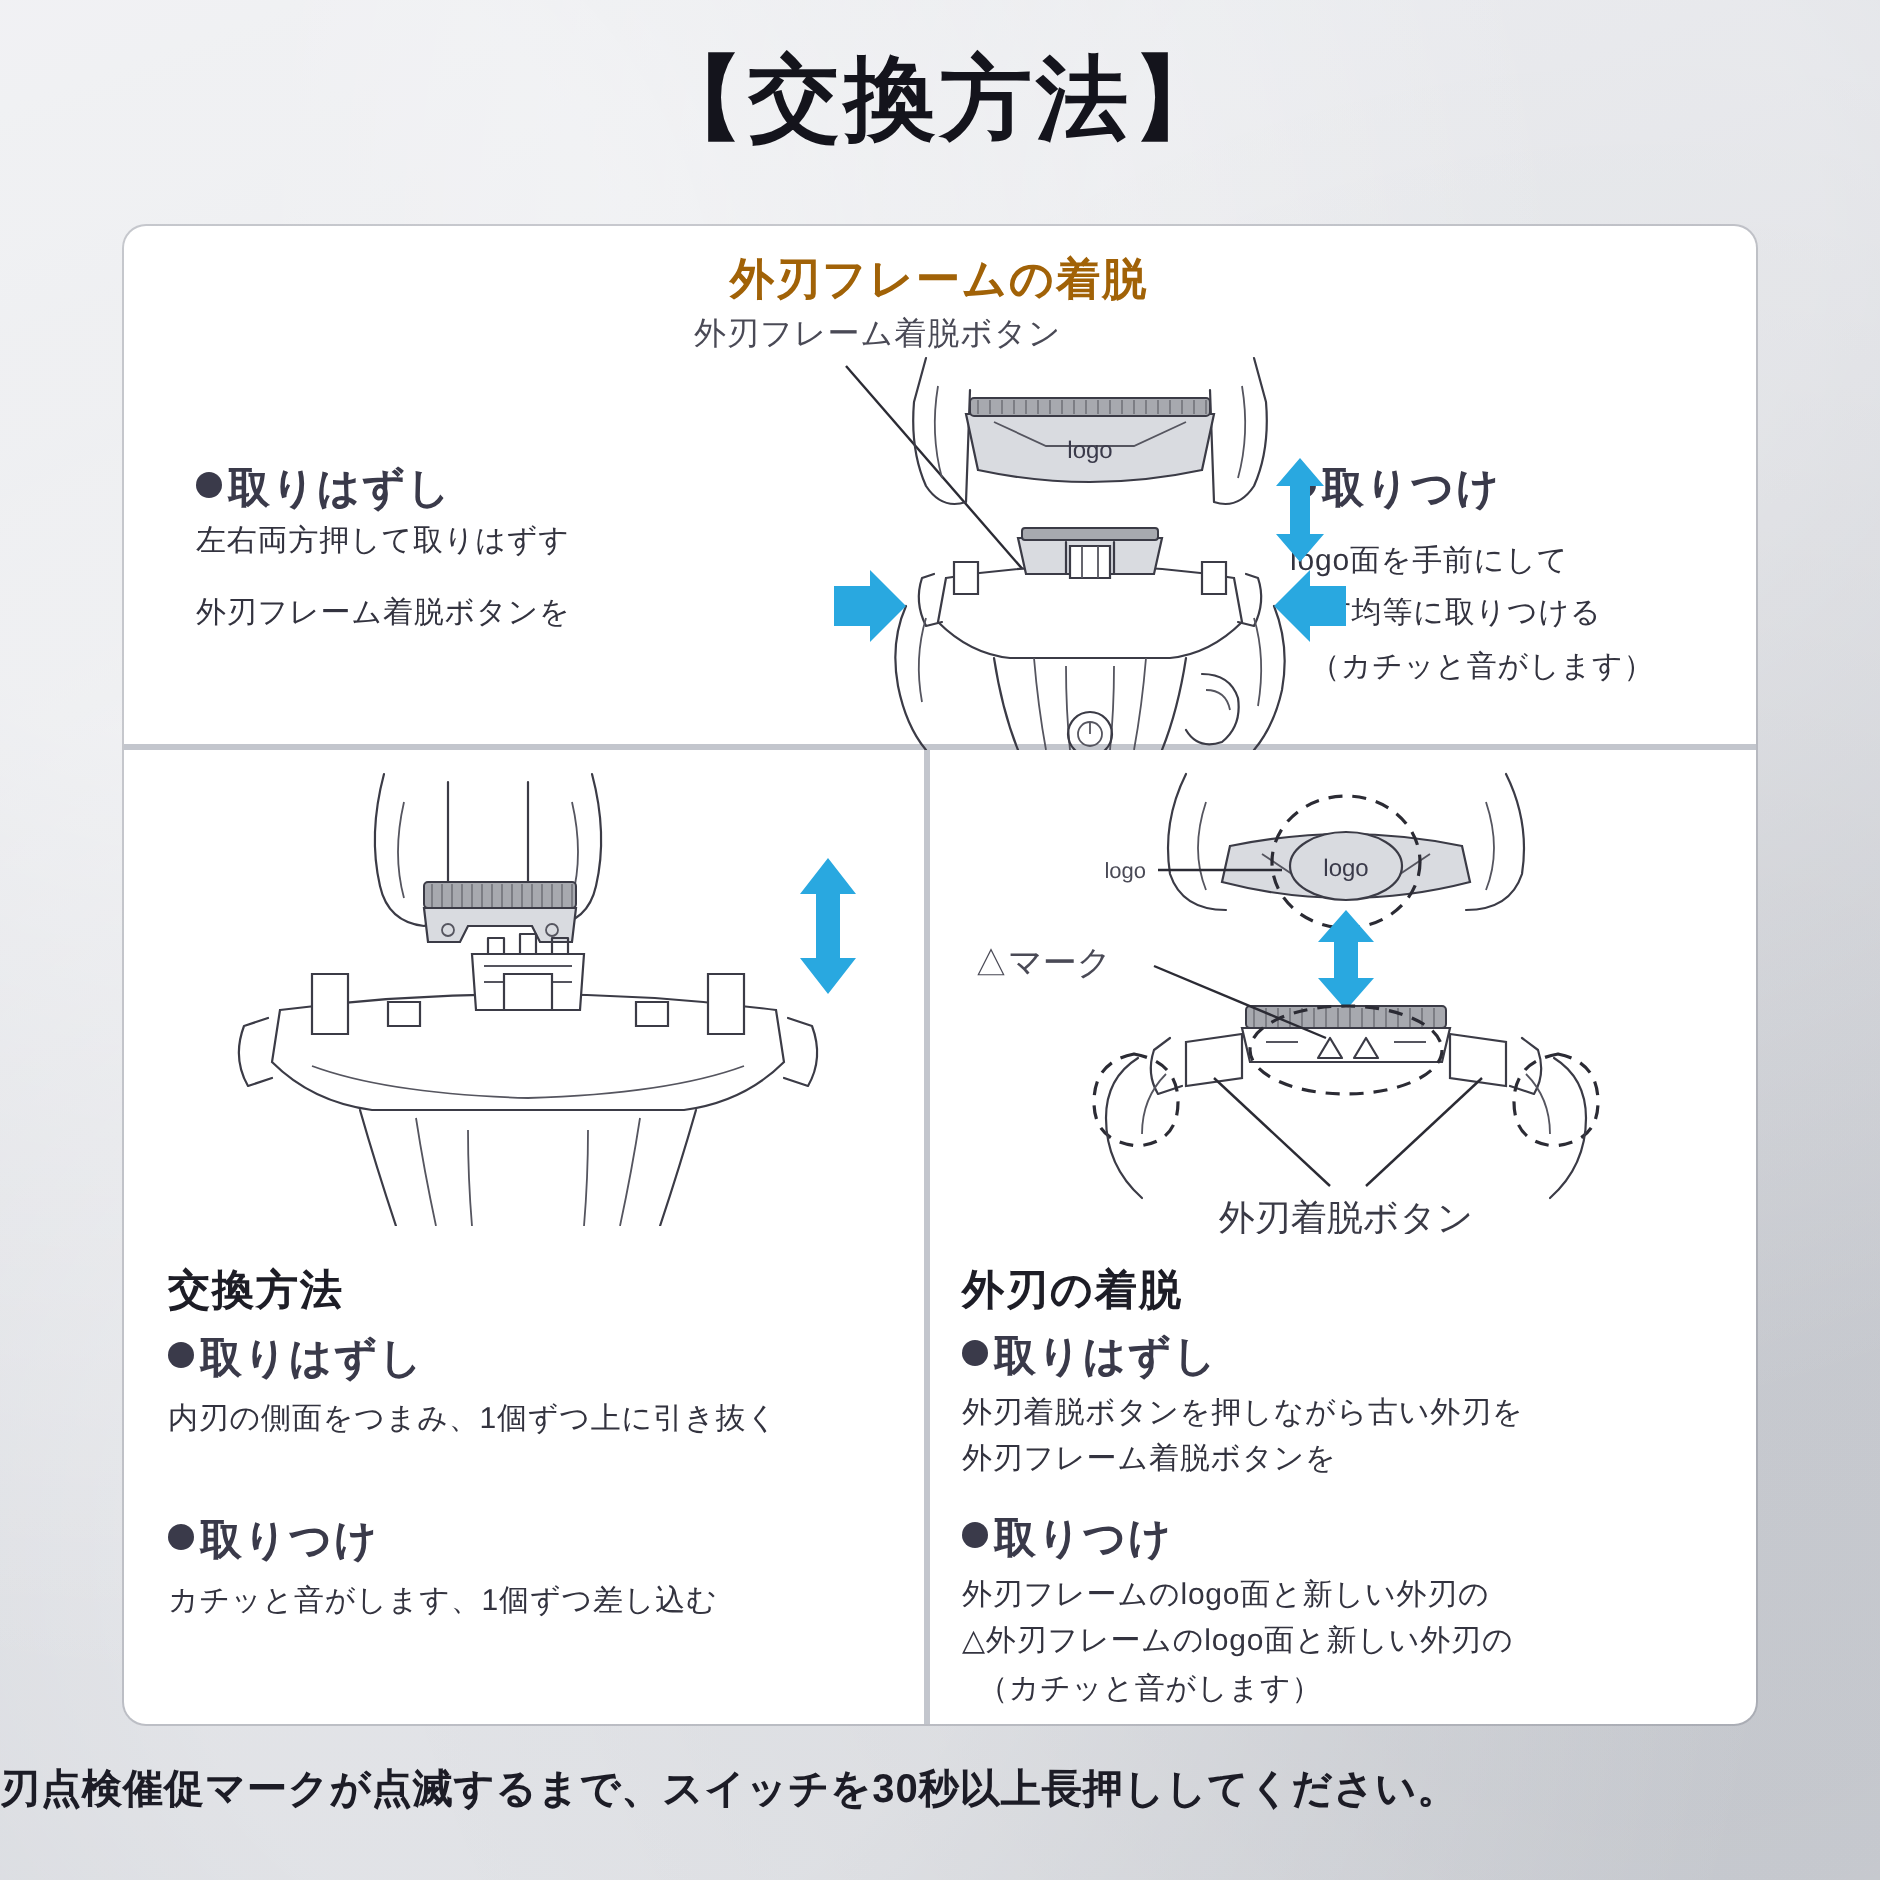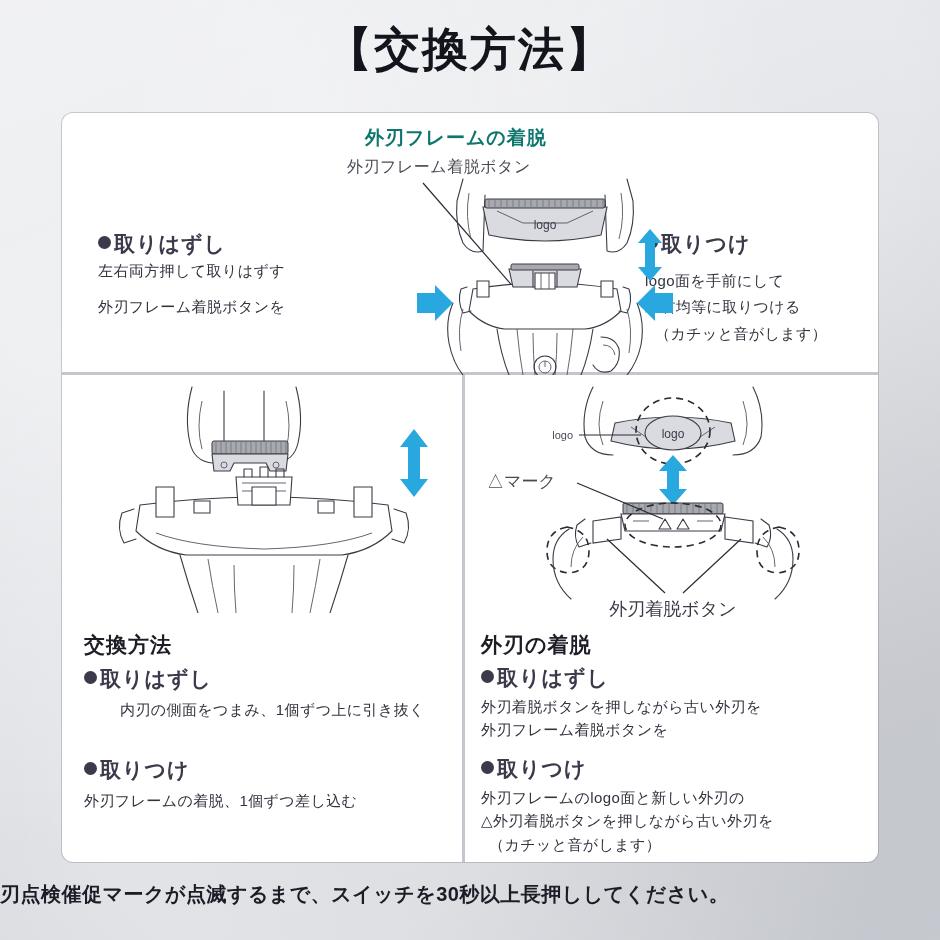--- a/index.html
+++ b/index.html
@@ -43,21 +43,21 @@
     overflow:hidden;
   }
 
   
   .panel{position:absolute;box-sizing:border-box;}
   #panel-top{left:0;top:0;width:816px;height:262px;border-bottom:3px solid #c3c6cd;}
   #panel-bl{left:0;top:262px;width:403px;height:487px;border-right:3px solid #c3c6cd;}
   #panel-br{left:403px;top:262px;width:413px;height:487px;}
 
   .panel-heading{
-    font-size:19px;font-weight:700;color:#0f766e;letter-spacing:1px;text-align:center;
+    font-size:22px;font-weight:700;color:#a16207;letter-spacing:1px;text-align:center;
   }
   .callout-label{
     font-size:16px;color:#4a4a56;letter-spacing:.5px;white-space:nowrap;
   }
   .bullet-head{
     font-size:21px;font-weight:700;color:#3a3a4a;letter-spacing:1px;white-space:nowrap;
   }
   .bullet-head .dot{
     display:inline-block;width:13px;height:13px;border-radius:50%;
     background:#3a3a4a;margin-right:3px;vertical-align:2px;
@@ -255,28 +255,28 @@
         <path d="M316 64 L330 46 L344 64 L336 64 L336 96 L344 96 L330 114 L316 96 L324 96 L324 64 Z"></path>
       </g>
     </svg>
 
     <div class="section-title" style="position:absolute;left:22px;top:256px;">交換方法</div>
 
     <div style="position:absolute;left:22px;top:290px;">
       <div class="bullet-head">
         <span class="dot"></span><span>取りはずし</span>
       </div>
-      <div class="body-line" style="margin-top:4px;margin-left:36px;">内刃の側面をつまみ、1個ずつ上に引き抜く</div>
+      <div class="body-line" style="margin-top:4px;">内刃の側面をつまみ、1個ずつ上に引き抜く</div>
     </div>
 
     <div style="position:absolute;left:22px;top:381px;">
       <div class="bullet-head">
         <span class="dot"></span><span>取りつけ</span>
       </div>
-      <div class="body-line" style="margin-top:4px;">外刃フレームの着脱、1個ずつ差し込む</div>
+      <div class="body-line" style="margin-top:4px;">カチッと音がします、1個ずつ差し込む</div>
     </div>
   </div>
 
   <div class="panel" id="panel-br">
 
     <svg style="position:absolute;left:8px;top:4px;" width="400" height="238" viewBox="0 0 400 238">
 
       <path class="ln" d="M120 8 Q108 32 112 58 Q118 76 140 76"></path>
       <path class="ln" d="M280 8 Q292 32 288 58 Q282 76 260 76"></path>
       <path class="ln-thin" d="M130 22 Q122 46 130 66"></path>
@@ -348,19 +348,19 @@
       </div>
       <div class="body-line" style="margin-top:3px;line-height:1.55;">外刃着脱ボタンを押しながら古い外刃を</div>
       <div class="body-line" style="line-height:1.55;">外刃フレーム着脱ボタンを</div>
     </div>
 
     <div style="position:absolute;left:16px;top:380px;">
       <div class="bullet-head">
         <span class="dot"></span><span>取りつけ</span>
       </div>
       <div class="body-line" style="margin-top:3px;line-height:1.55;">外刃フレームのlogo面と新しい外刃の</div>
-      <div class="body-line" style="line-height:1.55;">△外刃着脱ボタンを押しながら古い外刃を</div>
+      <div class="body-line" style="line-height:1.55;">△外刃フレームのlogo面と新しい外刃の</div>
       <div class="body-line" style="line-height:1.55;padding-left:8px;">（カチッと音がします）</div>
     </div>
   </div>
 </div>
 
 <div class="footer-note">刃点検催促マークが点滅するまで、スイッチを30秒以上長押ししてください。</div>
 
 </body></html>

